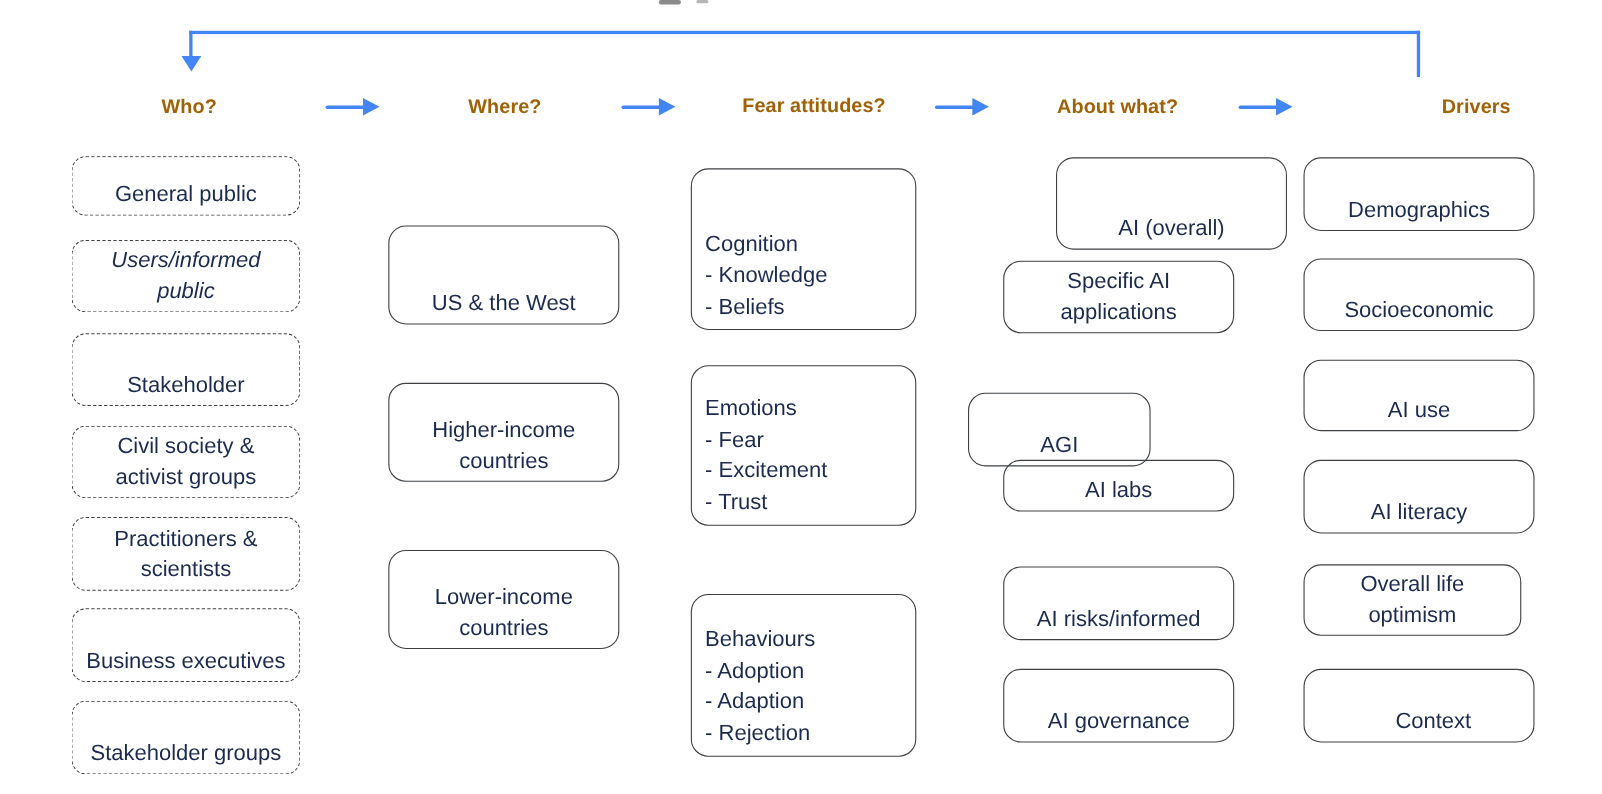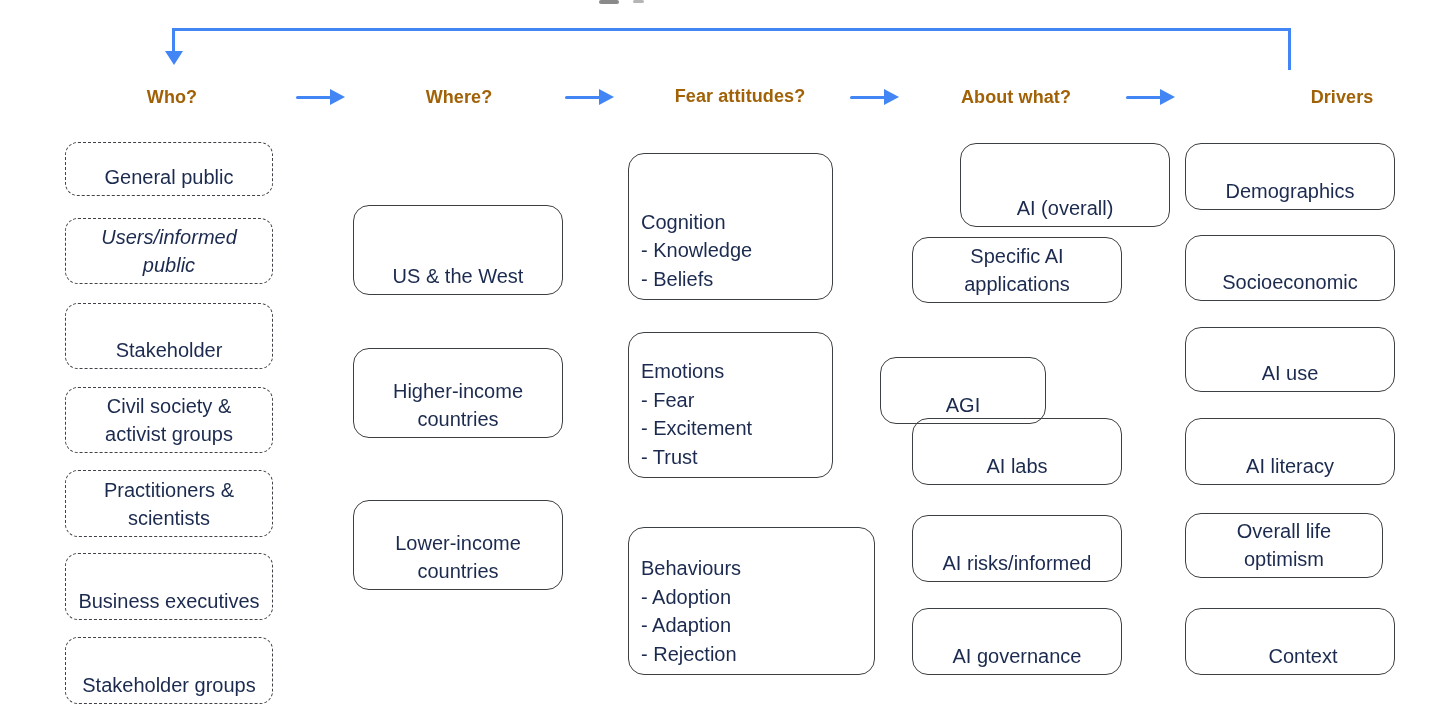--- a/index.html
+++ b/index.html
@@ -102,37 +102,37 @@
         <span class="line">Cognition</span>
         <span class="line">- Knowledge</span>
         <span class="line">- Beliefs</span>
       </div>
       <div class="box solid left" style="left: 628px; top: 332px; width: 205px; height: 146px;">
         <span class="line">Emotions</span>
         <span class="line">- Fear</span>
         <span class="line">- Excitement</span>
         <span class="line">- Trust</span>
       </div>
-      <div class="box solid left" style="left: 628px; top: 527px; width: 247px; height: 148px;">
+      <div class="box solid left" style="left: 628px; top: 540px; width: 205px; height: 148px;">
         <span class="line">Behaviours</span>
         <span class="line">- Adoption</span>
         <span class="line">- Adaption</span>
         <span class="line">- Rejection</span>
       </div>
       <div class="col-header" style="left: 906px; top: 87px;">About what?</div>
       <div class="box solid center" style="left: 960px; top: 143px; width: 210px; height: 84px;">
         <span>AI (overall)</span>
       </div>
       <div class="box solid center" style="left: 912px; top: 237px; width: 210px; height: 66px;">
         <span>Specific AI applications</span>
       </div>
       <div class="box solid center" style="left: 880px; top: 328px; width: 166px; height: 67px; margin-top: 29px;">
         <span>AGI</span>
       </div>
-      <div class="box solid center" style="left: 912px; top: 418px; width: 210px; height: 67px;">
+      <div class="box solid center" style="left: 912px; top: 418px; width: 210px; height: 47px;">
         <span>AI labs</span>
       </div>
       <div class="box solid center" style="left: 912px; top: 515px; width: 210px; height: 67px;">
         <span>AI risks/informed</span>
       </div>
       <div class="box solid center" style="left: 912px; top: 608px; width: 210px; height: 67px;">
         <span>AI governance</span>
       </div>
       <div class="col-header" style="left: 1232px; top: 87px;">Drivers</div>
       <div class="box solid center" style="left: 1185px; top: 143px; width: 210px; height: 67px;">

